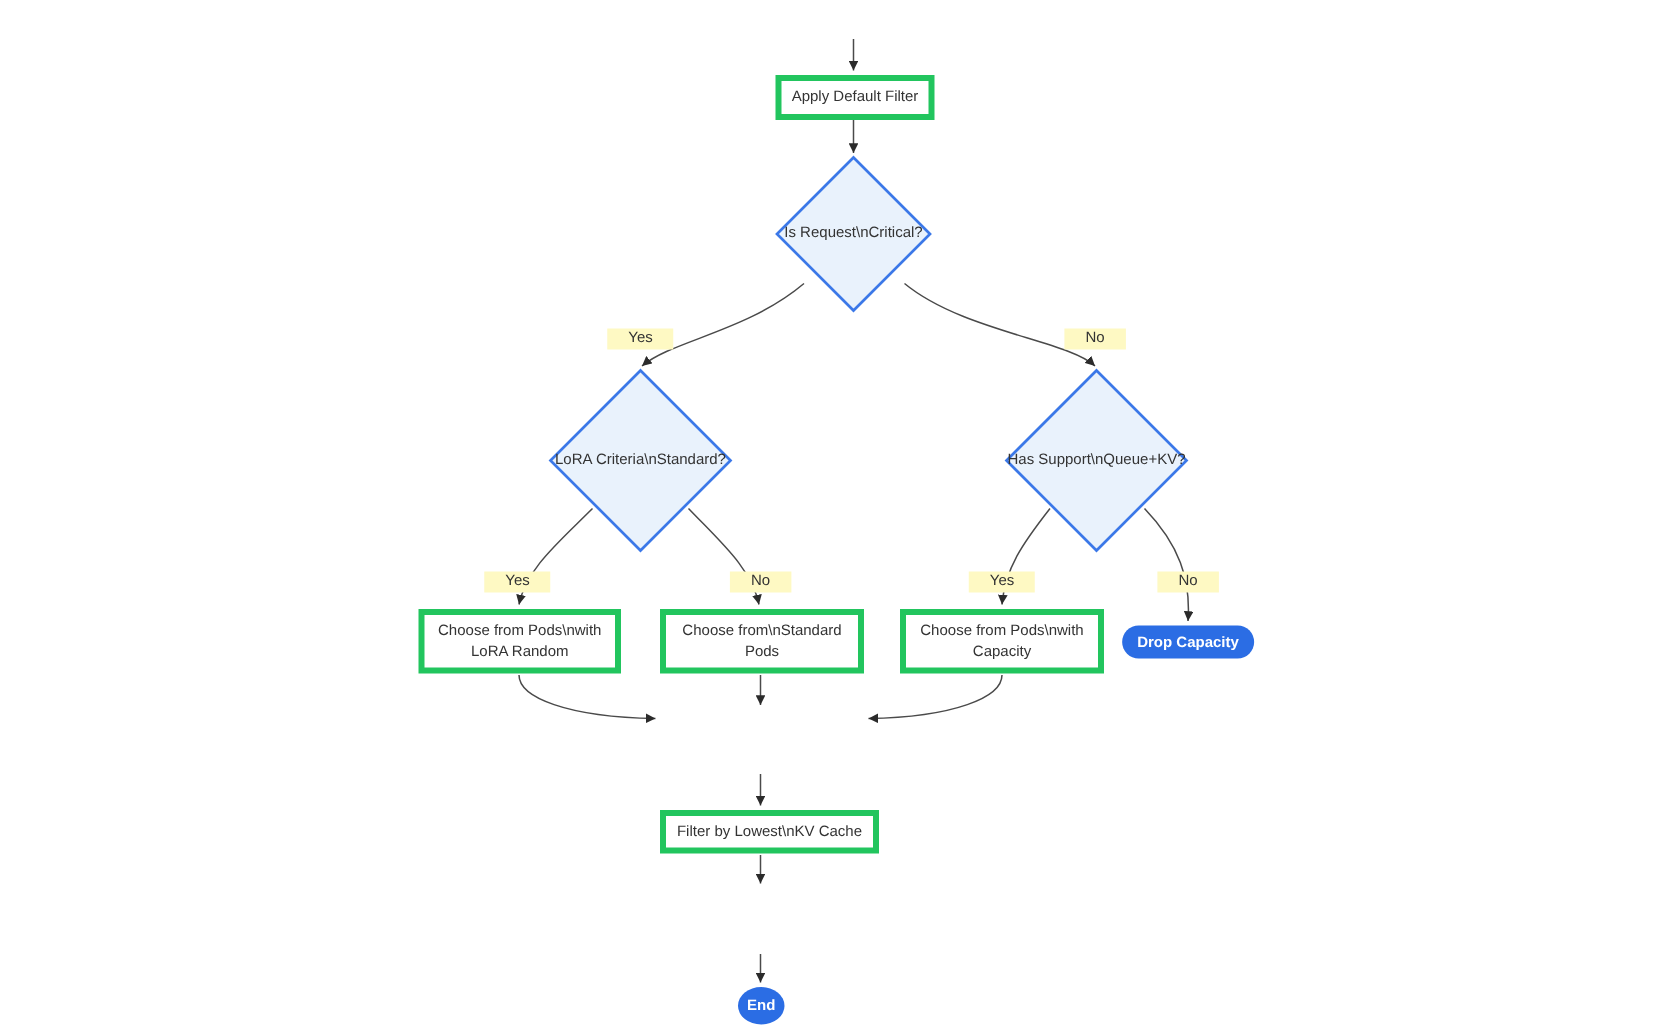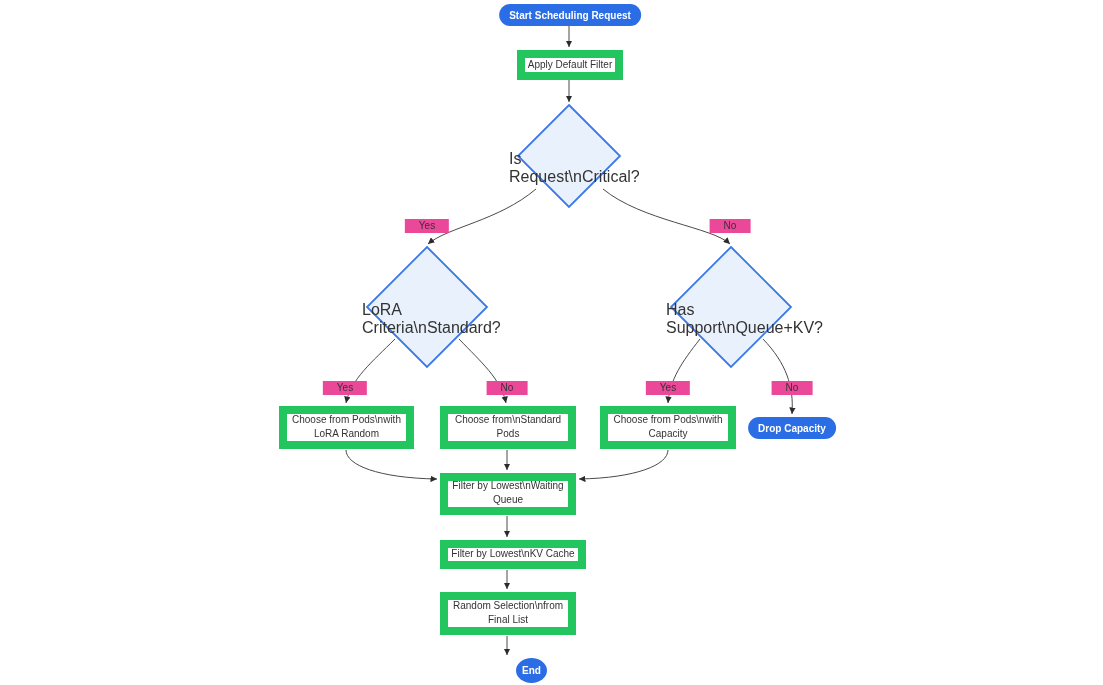--- a/index.html
+++ b/index.html
@@ -11,28 +11,28 @@
     font-family: "Liberation Sans", "DejaVu Sans", sans-serif;
     color: #333333;
     overflow: hidden;
   }
   svg.edges { position: absolute; left: 0; top: 0; width: 1103px; height: 685px; }
   svg.edges path.edge { fill: none; stroke: #4a4a4a; stroke-width: 1; }
   svg.edges polygon.decision { fill: #e9f2fc; stroke: #3b78e8; stroke-width: 1.8; }
 
   .node { position: absolute; box-sizing: border-box; display: flex; flex-direction: column;
           align-items: center; justify-content: center; text-align: center; }
-  .process { background: #ffffff; border: 8px solid #22c55e; font-size: 10px; line-height: 14px; justify-content: flex-end; }
+  .process { background: #ffffff; border: 4px solid #22c55e; font-size: 10px; line-height: 14px; }
   .pill { background: #2b6de4; color: #ffffff; font-weight: 700; font-size: 10px;
           border-radius: 12px; white-space: nowrap; padding: 0 10px; height: 22px;
           flex-direction: row; transform: translateX(-50%); }
   .endpill { background: #2b6de4; color: #ffffff; font-weight: 700; font-size: 10px;
              border-radius: 50%; white-space: nowrap; flex-direction: row; }
-  .dlabel { position: absolute; font-size: 16px; text-align: left; background: transparent; }
-  .edge-label { position: absolute; transform: translate(-50%, -50%); background: #ec4899;
+  .dlabel { position: absolute; font-size: 10px; text-align: center; background: transparent; }
+  .edge-label { position: absolute; transform: translate(-50%, -50%); background: #fef9c3;
                 color: #333333; font-size: 10px; line-height: 12px; padding: 1px 14px;
                 white-space: nowrap; }
   .line { display: block; }
 </style>
 </head>
 <body>
 
 <div class="canvas">
 
   <svg class="edges" viewBox="0 0 1103 685">
@@ -55,23 +55,20 @@
     <path class="edge" d="M668 450 C668 465, 636 478, 579 479" marker-end="url(#arrow)"></path>
     <path class="edge" d="M507 516 L507 537" marker-end="url(#arrow)"></path>
     <path class="edge" d="M507 570 L507 589" marker-end="url(#arrow)"></path>
     <path class="edge" d="M507 636 L507 655" marker-end="url(#arrow)"></path>
 
     <polygon class="decision" points="569,105 620,156 569,207 518,156"></polygon>
     <polygon class="decision" points="427,247 487,307 427,367 367,307"></polygon>
     <polygon class="decision" points="731,247 791,307 731,367 671,307"></polygon>
   </svg>
 
-  <div class="node pill" style="left:570px; top:4px;">
-    <span>Start Scheduling Request</span>
-  </div>
 
   <div class="node process" style="left:517px; top:50px; width:106px; height:30px;">
     <span>Apply Default Filter</span>
   </div>
 
   <div class="dlabel" style="left:509px; top:150px; width:120px;">Is Request\nCritical?</div>
   <div class="dlabel" style="left:362px; top:301px; width:130px;">LoRA Criteria\nStandard?</div>
   <div class="dlabel" style="left:666px; top:301px; width:130px;">Has Support\nQueue+KV?</div>
 
   <div class="node process" style="left:279px; top:406px; width:135px; height:43px;">
@@ -86,35 +83,27 @@
 
   <div class="node process" style="left:600px; top:406px; width:136px; height:43px;">
     <span class="line">Choose from Pods\nwith</span>
     <span class="line">Capacity</span>
   </div>
 
   <div class="node pill" style="left:792px; top:417px;">
     <span>Drop Capacity</span>
   </div>
 
-  <div class="node process" style="left:440px; top:473px; width:136px; height:42px;">
-    <span class="line">Filter by Lowest\nWaiting</span>
-    <span class="line">Queue</span>
-  </div>
 
   <div class="node process" style="left:440px; top:540px; width:146px; height:29px;">
     <span>Filter by Lowest\nKV Cache</span>
   </div>
 
-  <div class="node process" style="left:440px; top:592px; width:136px; height:43px;">
-    <span class="line">Random Selection\nfrom</span>
-    <span class="line">Final List</span>
-  </div>
 
-  <div class="node endpill" style="left:492px; top:658px; width:31px; height:25px;margin-left:24px;">
+  <div class="node endpill" style="left:492px; top:658px; width:31px; height:25px;">
     <span>End</span>
   </div>
 
   <div class="edge-label" style="left:427px; top:226px;">Yes</div>
   <div class="edge-label" style="left:730px; top:226px;">No</div>
   <div class="edge-label" style="left:345px; top:388px;">Yes</div>
   <div class="edge-label" style="left:507px; top:388px;">No</div>
   <div class="edge-label" style="left:668px; top:388px;">Yes</div>
   <div class="edge-label" style="left:792px; top:388px;">No</div>
 

